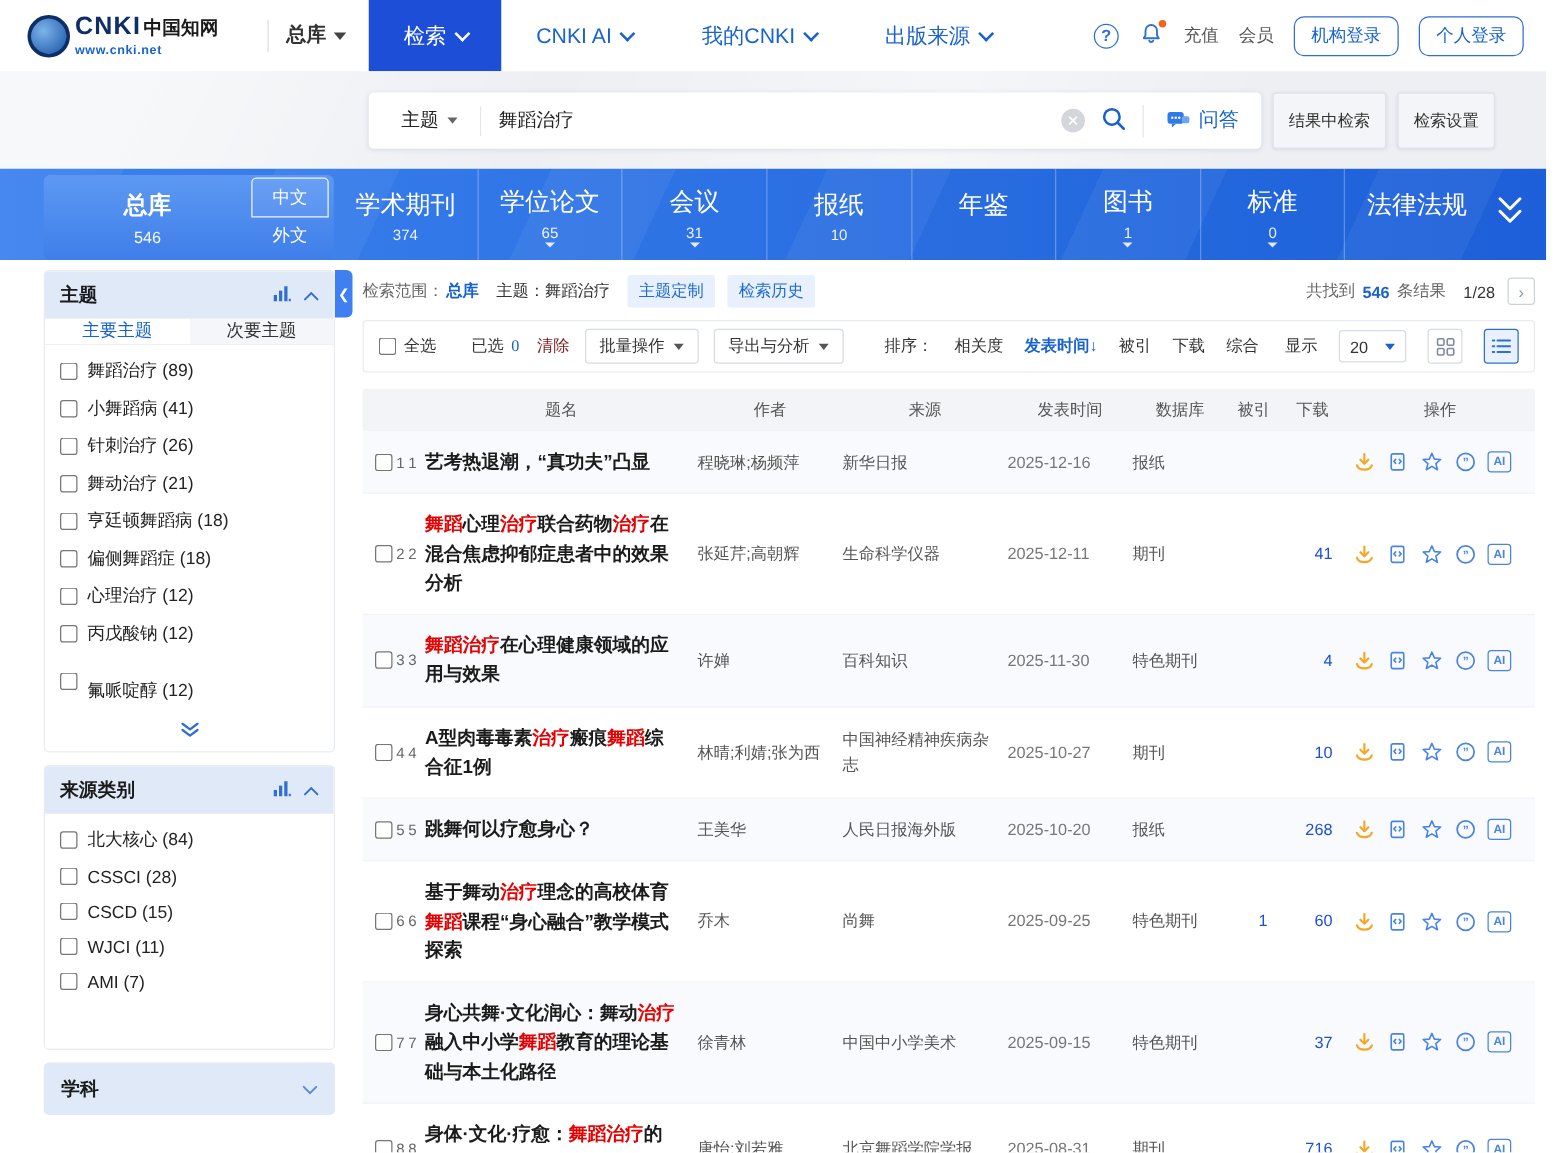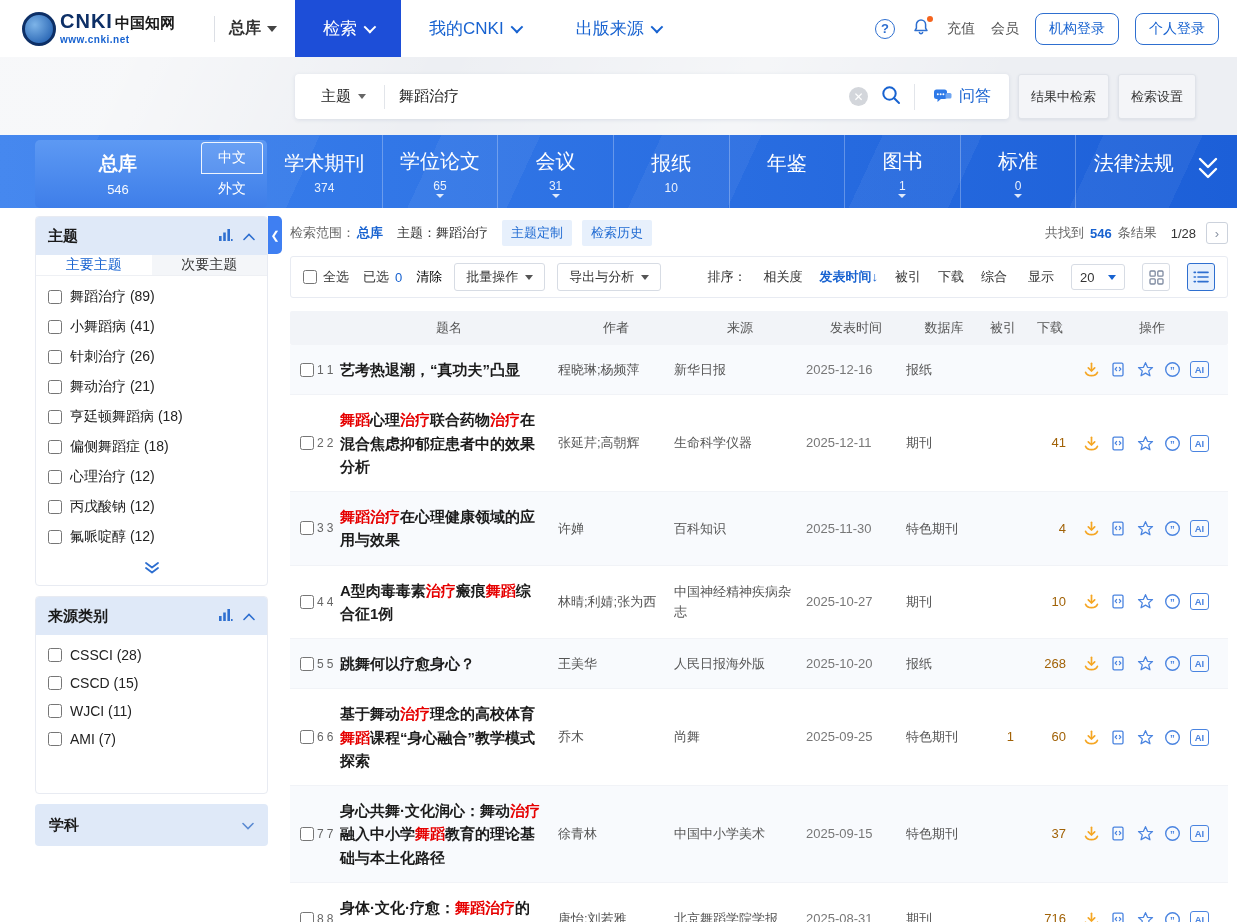--- a/index.html
+++ b/index.html
@@ -87,21 +87,21 @@
   .crumb-topic { color:#333; margin-right:14px; }
   .chip { background:#e7f0fc; color:#1f6ad2; padding:4px 9px; border-radius:2px; margin-right:10px; cursor:pointer; }
   .crumb-right { margin-left:auto; display:flex; align-items:center; gap:6px; color:#666; }
   .found-num { color:#1762d0; font-weight:700; }
   .pageno { color:#333; margin-left:8px; }
   .pg-next { width:22px; height:22px; border:1px solid #ccd2dc; border-radius:3px; background:#fff; color:#8a93a3; display:flex; align-items:center; justify-content:center; font-size:13px; cursor:pointer; margin-left:4px; }
 
   .toolbar { margin-top:10px; border:1px solid #e8ebf2; border-radius:3px; background:#fff; height:42px; display:flex; align-items:center; padding:0 12px; }
   .tl-check { display:flex; align-items:center; gap:6px; font-size:13px; color:#333; }
   .sel-num { color:#1762d0; }
-  .tl-clear { margin-left:14px; color:#000000; cursor:pointer; }
+  .tl-clear { margin-left:14px; color:#7f1d1d; cursor:pointer; }
   .tl-btn { border:1px solid #d7dce4; background:#fff; border-radius:3px; height:28px; padding:0 11px; font-size:13px; color:#333; margin-left:12px; display:flex; align-items:center; gap:7px; cursor:pointer; }
   .tl-btn .caret-dn { border-left-width:4px; border-right-width:4px; border-top-width:5px; border-top-color:#555; }
   .tl-right { margin-left:auto; display:flex; align-items:center; gap:17px; }
   .sort-label { color:#333; }
   .sort-item { color:#333; cursor:pointer; }
   .sort-item.active { color:#1762d0; font-weight:700; }
   .disp-label { color:#333; margin-left:4px; }
   .pagesize { border:1px solid #d7dce4; border-radius:3px; height:26px; width:54px; display:flex; align-items:center; justify-content:space-between; padding:0 8px; cursor:pointer; }
   .pagesize .caret-dn { border-left-width:4px; border-right-width:4px; border-top-width:5px; border-top-color:#1762d0; }
   .viewbtn { width:28px; height:28px; border:1px solid #d7dce4; border-radius:3px; background:#fff; display:flex; align-items:center; justify-content:center; cursor:pointer; }
@@ -112,21 +112,21 @@
   .thead { margin-top:13px; background:#f2f4f8; height:34px; border-radius:2px; color:#555; font-size:13px; }
   .thead > div { text-align:center; }
   .thead .h-title { text-align:center; }
   .trow { border-bottom:1px solid #f1f3f7; padding:13px 0; }
   .trow.alt { background:#f8fafd; }
   .rowcheck { display:flex; align-items:center; gap:3px; padding-left:10px; color:#666; font-size:12px; }
   .t-title { font-size:15px; font-weight:700; color:#1b1b1b; line-height:1.55; padding-right:14px; cursor:pointer; }
   .t-title .hl { color:#e60000; }
   .t-cell { font-size:13px; color:#555; line-height:1.5; padding-right:8px; }
   .t-date { color:#777; }
-  .t-num { text-align:right; color:#a16207; padding-right:10px; }
+  .t-num { text-align:right; color:#1d4ed8; padding-right:10px; }
   .t-ops { display:flex; align-items:center; gap:9px; justify-content:flex-start; padding-left:6px; }
   .op { width:18px; height:18px; display:inline-flex; align-items:center; justify-content:center; cursor:pointer; }
   .op.ai { border:1.3px solid #4a84e0; color:#4a84e0; font-size:9.5px; font-weight:700; border-radius:3px; width:19px; height:17px; }
 </style>
 </head>
 <body>
 
 <div class="page">
 
   <div class="tophdr">
@@ -140,20 +140,24 @@
       </span>
     </div>
     <div class="hdr-sep"></div>
     <div class="zongku">
       <span>总库</span>
       <span class="caret-dn"></span>
     </div>
     <div class="hdr-tabs">
         <div class="hdr-tab active">
           <div style="display: inline;">检索</div>
+          <div class="chev"></div>
+        </div>
+        <div class="hdr-tab">
+          <div style="display: inline;">CNKI AI</div>
           <div class="chev"></div>
         </div>
         <div class="hdr-tab">
           <div style="display: inline;">我的CNKI</div>
           <div class="chev"></div>
         </div>
         <div class="hdr-tab">
           <div style="display: inline;">出版来源</div>
           <div class="chev"></div>
         </div>
@@ -315,21 +319,21 @@
             <label class="sb-item">
               <input type="checkbox" style="">
               <div class="sb-text" style="display: inline;">心理治疗 (12)</div>
             </label>
             <label class="sb-item">
               <input type="checkbox" style="">
               <div class="sb-text" style="display: inline;">丙戊酸钠 (12)</div>
             </label>
             <label class="sb-item">
               <input type="checkbox" style="">
-              <div class="sb-text" style="display: inline;">氟哌啶醇 (12)</div>
+              <div class="sb-text" style="display: inline; margin-top: 16px;">氟哌啶醇 (12)</div>
             </label>
           </div>
         <div class="sb-expand">
           <svg width="16" height="12" viewBox="0 0 16 12">
               <polyline points="2,1 8,5.5 14,1" fill="none" stroke="#2e6fd0" stroke-width="1.8" stroke-linecap="round" stroke-linejoin="round"></polyline>
               <polyline points="2,6 8,10.5 14,6" fill="none" stroke="#2e6fd0" stroke-width="1.8" stroke-linecap="round" stroke-linejoin="round"></polyline>
             </svg>
         </div>
       </div>
 
@@ -341,20 +345,24 @@
                 <rect x="1" y="8" width="2.6" height="5" fill="#2e6fd0"></rect>
                 <rect x="5.2" y="4.5" width="2.6" height="8.5" fill="#2e6fd0"></rect>
                 <rect x="9.4" y="1" width="2.6" height="12" fill="#2e6fd0"></rect>
                 <rect x="13" y="11" width="1.6" height="2" fill="#2e6fd0"></rect>
               </svg></span>
           <span style="margin-left:10px;"><svg width="12" height="8" viewBox="0 0 12 8">
                 <polyline points="1,6.5 6,1.5 11,6.5" fill="none" stroke="#2e6fd0" stroke-width="1.6" stroke-linecap="round"></polyline>
               </svg></span>
         </div>
         <div class="sb-list" style="padding-bottom:40px;">
+            <label class="sb-item">
+              <input type="checkbox" style="">
+              <div class="sb-text" style="display: inline;">北大核心 (84)</div>
+            </label>
             <label class="sb-item">
               <input type="checkbox" style="">
               <div class="sb-text" style="display: inline;">CSSCI (28)</div>
             </label>
             <label class="sb-item">
               <input type="checkbox" style="">
               <div class="sb-text" style="display: inline;">CSCD (15)</div>
             </label>
             <label class="sb-item">
               <input type="checkbox" style="">
@@ -391,21 +399,21 @@
           <span class="pageno">1/28</span>
           <span class="pg-next">›</span>
         </span>
       </div>
 
       <div class="toolbar">
         <label class="tl-check">
           <input type="checkbox" style="">
           <span>全选</span>
         </label>
-        <span class="tl-check" style="margin-left:14px;">
+        <span class="tl-check" style="margin-left:28px;font-family:Liberation Serif, serif;">
           <span>已选</span>
           <span class="sel-num">0</span>
         </span>
         <span class="tl-clear">清除</span>
         <button class="tl-btn">
           <span>批量操作</span>
             <span class="caret-dn"></span>
         </button>
         <button class="tl-btn">
           <span>导出与分析</span>

